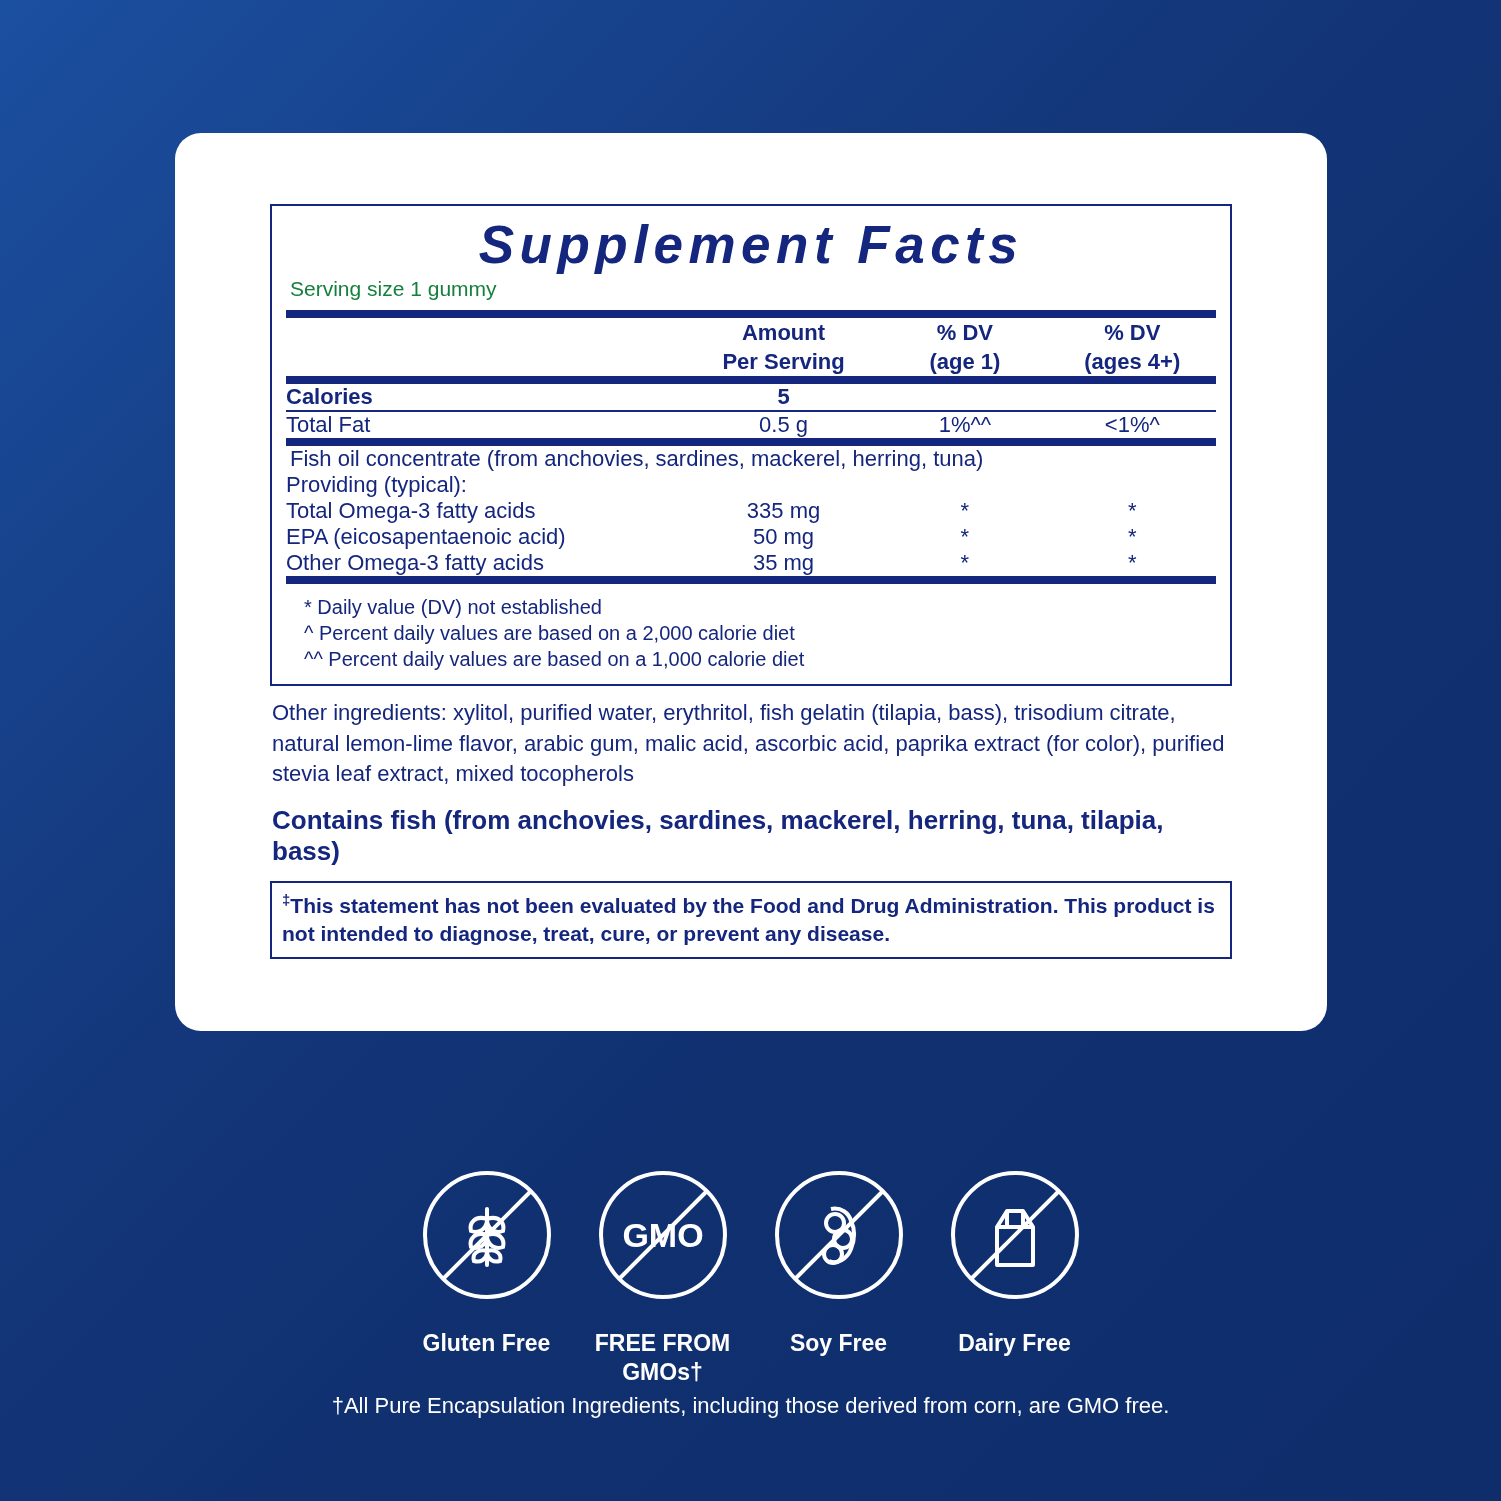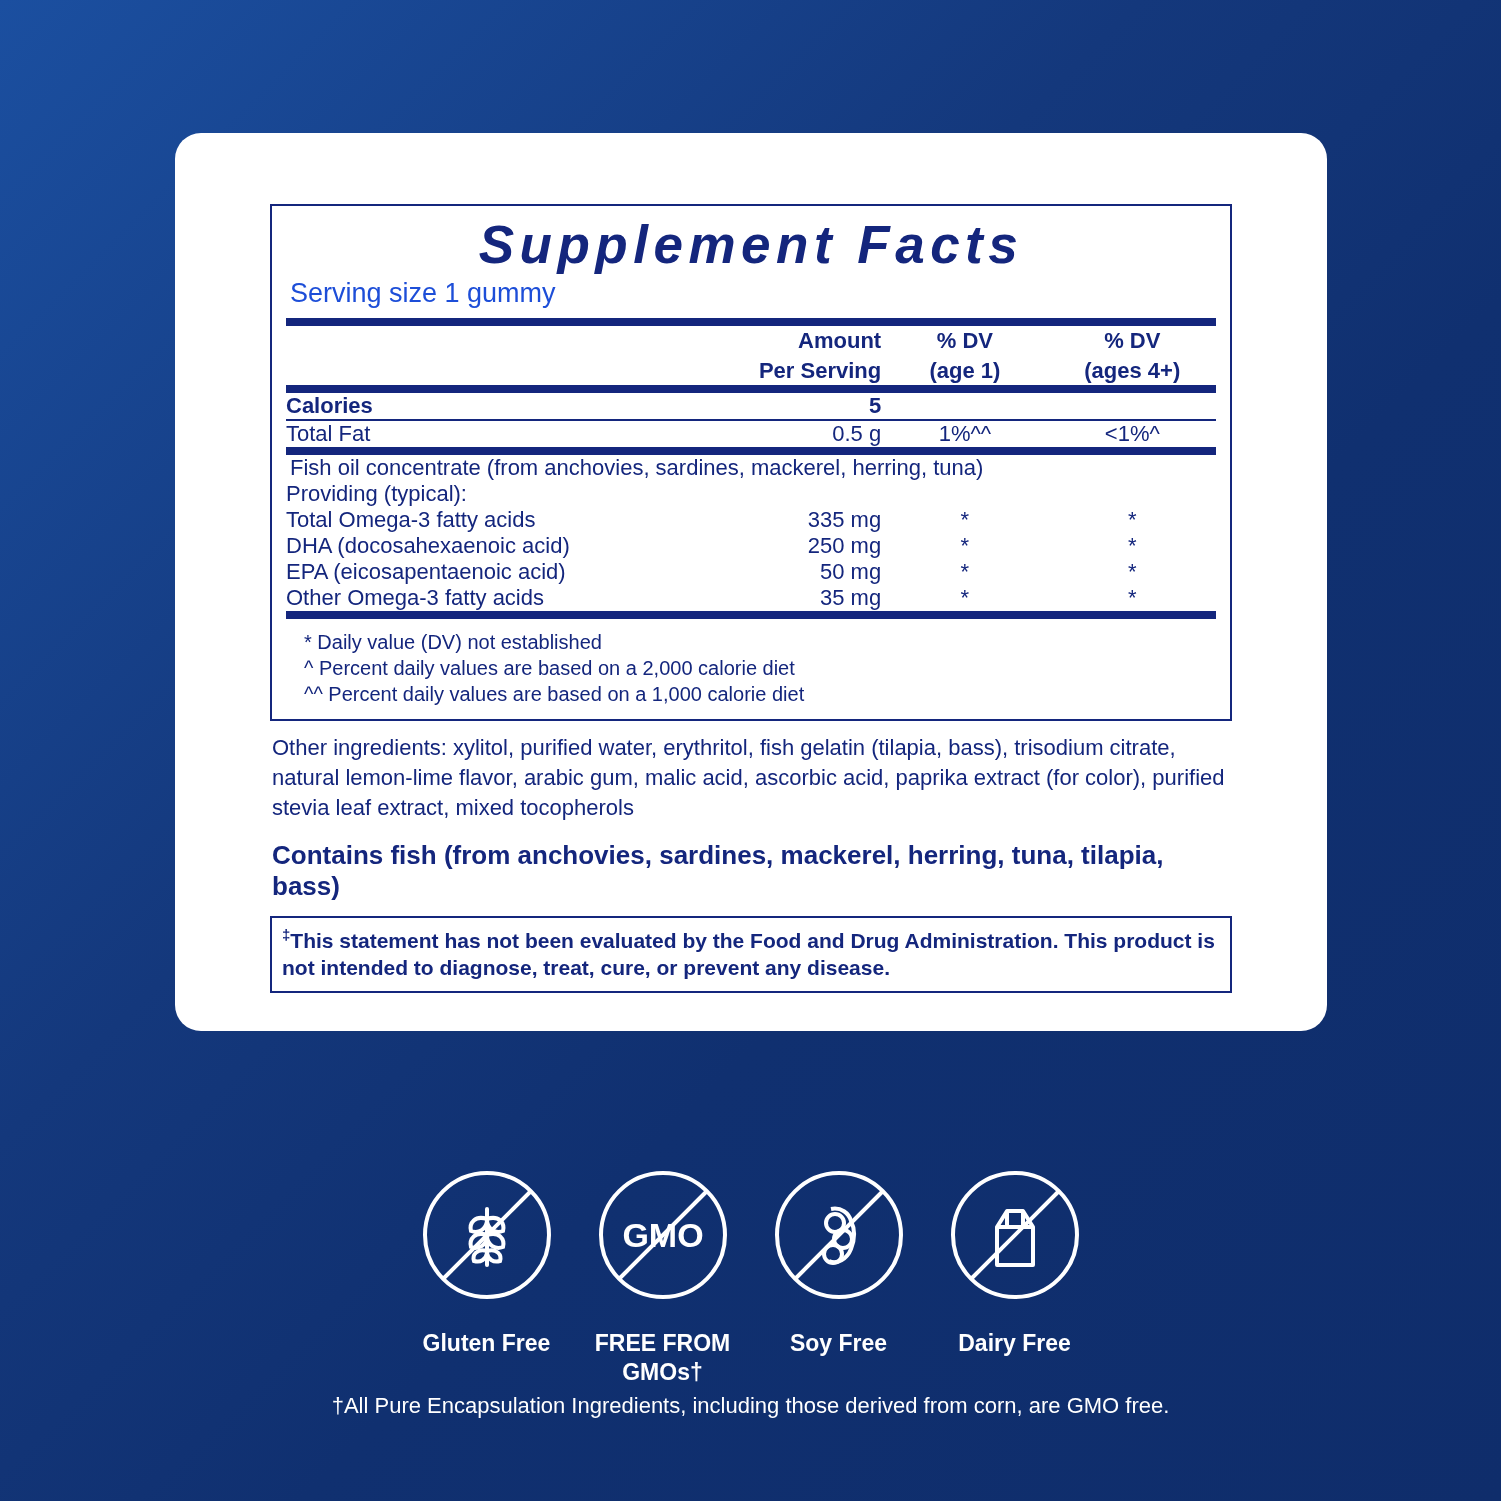--- a/index.html
+++ b/index.html
@@ -52,40 +52,40 @@
     letter-spacing: 5.5px;
     color: #14267d;
     line-height: 1.08;
     text-align: center;
     margin: 4px 0 2px 0;
     white-space: nowrap;
     font-style: italic;
   }
 
   .serving-line {
-    font-size: 27px;
-    color: #1d4ed8;
+    font-size: 21px;
+    color: #15803d;
     line-height: 1.38;
     padding-left: 4px;
   }
 
   table.facts {
     width: 100%;
     border-collapse: collapse;
     margin-top: 6px;
     font-size: 21.5px;
     color: #14267d;
   }
   table.facts td, table.facts th {
     padding: 0;
     vertical-align: bottom;
   }
 
   .col-name { width: 43%; text-align: left; padding-left: 4px; }
-  .col-amt  { width: 21%; text-align: right; }
+  .col-amt  { width: 21%; text-align: center; }
   .col-dv1  { width: 18%; text-align: center; }
   .col-dv2  { width: 18%; text-align: center; }
 
   .hdr-row td {
     font-weight: bold;
     font-size: 22px;
     line-height: 1.32;
     padding-bottom: 3px;
   }
   .rule-thick { border-top: 8px solid #14267d; }
@@ -231,26 +231,20 @@
             <td colspan="4" class="ind1">Providing (typical):</td>
           </tr>
 
           <tr class="data-row">
             <td class="col-name ind2">Total Omega-3 fatty acids</td>
             <td class="col-amt">335 mg</td>
             <td class="col-dv1 star">*</td>
             <td class="col-dv2 star">*</td>
           </tr>
           <tr class="data-row">
-            <td class="col-name ind2">DHA (docosahexaenoic acid)</td>
-            <td class="col-amt">250 mg</td>
-            <td class="col-dv1 star">*</td>
-            <td class="col-dv2 star">*</td>
-          </tr>
-          <tr class="data-row">
             <td class="col-name ind2">EPA (eicosapentaenoic acid)</td>
             <td class="col-amt">50 mg</td>
             <td class="col-dv1 star">*</td>
             <td class="col-dv2 star">*</td>
           </tr>
           <tr class="data-row">
             <td class="col-name ind2">Other Omega-3 fatty acids</td>
             <td class="col-amt">35 mg</td>
             <td class="col-dv1 star">*</td>
             <td class="col-dv2 star">*</td>

